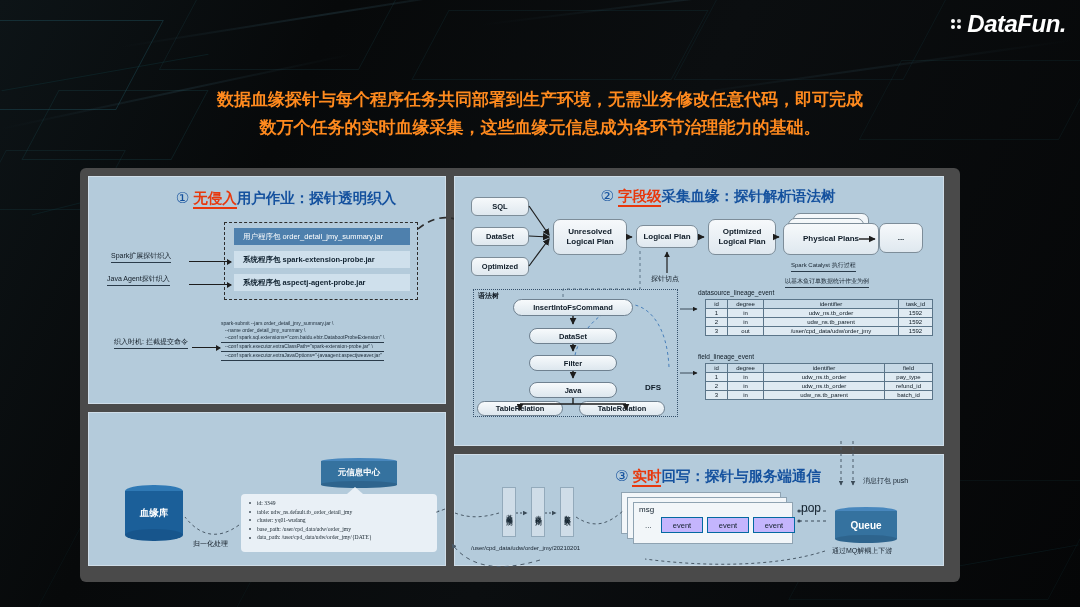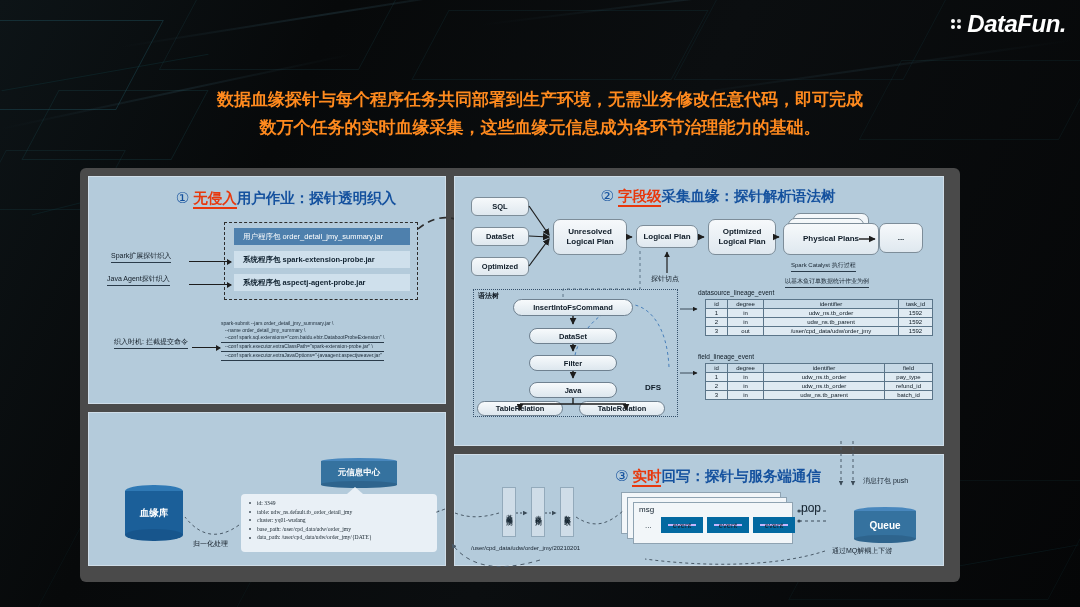--- a/index.html
+++ b/index.html
@@ -200,21 +200,21 @@
     writing-mode: vertical-rl;
     display:flex; align-items:center; justify-content:center;
     font-size:6.5px; color:#10202c; letter-spacing:1px;
   }
 
   
   .msgcard {
     position:absolute; background:#f2f6f9; border:1px solid #8fa3b2;
   }
   .evbox {
-    position:absolute; background:#c4b5fd; border:7px solid #0369a1;
+    position:absolute; background:#c4b5fd; border:1px solid #0369a1;
     display:flex; align-items:center; justify-content:center;
     font-size:7.5px; color:#12202c;text-align:right;
   }
 
   svg.ov { position:absolute; left:0; top:0; overflow:visible; pointer-events:none; }
 </style>
 </head>
 <body>
 
 <div class="bg-layer">
@@ -491,21 +491,21 @@
     <div class="abs" style="left:184px; top:50px; font-size:8px; color:#12202c;">msg</div>
     <div class="abs" style="left:190px; top:66px; font-size:8px; color:#12202c;">...</div>
     <div class="evbox" style="left:206px; top:62px; width:42px; height:16px;">event</div>
     <div class="evbox" style="left:252px; top:62px; width:42px; height:16px;">event</div>
     <div class="evbox" style="left:298px; top:62px; width:42px; height:16px;">event</div>
 
     <div class="tiny6 abs" style="left:408px; top:22px; font-size:7px;">消息打包 push</div>
 
     <div class="abs" style="left:346px; top:46px; font-size:12px; color:#12202c;">pop</div>
 
-    <div class="cyl flat" style="left:399px; top:52px; width:62px; height:36px;">
+    <div class="cyl flat" style="left:380px; top:52px; width:62px; height:36px;">
       <div class="top"></div>
         <div class="body"></div>
         <div class="bot"></div>
       <div class="cap" style="font-size:10px;">Queue</div>
     </div>
     <div class="tiny6 abs" style="left:377px; top:92px; font-size:7px;">通过MQ解耦上下游</div>
 
     <svg class="ov" width="490" height="112">
       <defs>
         <marker id="ahs3" markerWidth="5" markerHeight="5" refX="4.5" refY="2.5" orient="auto">

